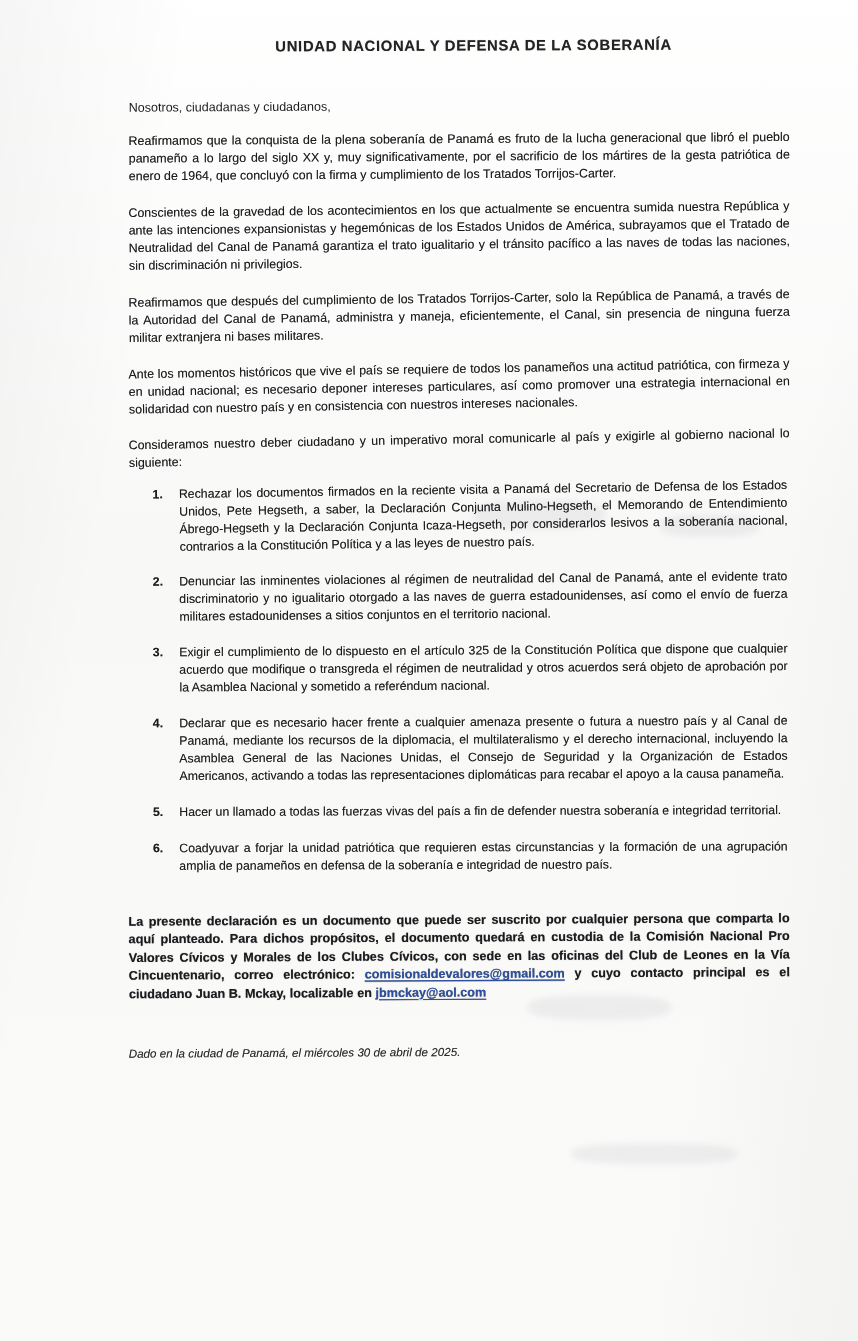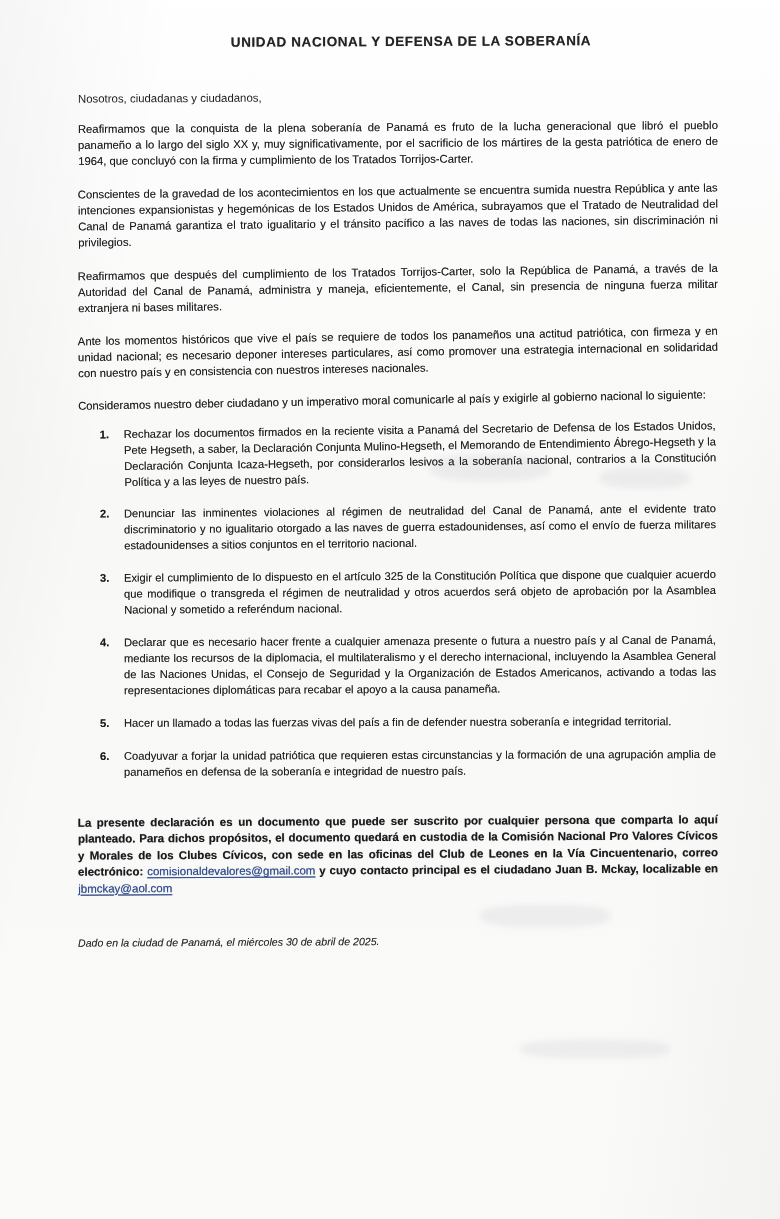--- a/index.html
+++ b/index.html
@@ -25,20 +25,21 @@
     background:
       linear-gradient(100deg, rgba(0,0,0,0.035) 0%, rgba(0,0,0,0.0) 18%, rgba(0,0,0,0.0) 80%, rgba(0,0,0,0.03) 100%),
       linear-gradient(180deg, rgba(255,255,255,0.9) 0%, rgba(248,248,247,1) 40%, rgba(250,250,249,1) 100%);
     pointer-events: none;
     z-index: 0;
   }
   .content {
     position: relative;
     z-index: 1;
     padding: 0 62px 0 78px;
+    margin-left: 39px;
   }
 
   .doc-title {
     text-align: center;
     font-size: 13.5px;
     font-weight: bold;
     letter-spacing: 0.6px;
     margin: 34px 0 0 0;
     padding-left: 26px;
     color: #232326;
@@ -101,21 +102,21 @@
     line-height: 16.4px;
     text-align: justify;
     font-weight: bold;
     margin: 34px 0 0 0;
     text-shadow: 0 0 0.7px rgba(30,30,36,0.6);
   }
   .email-link {
     color: #2c4f9e;
     text-decoration: underline;
     text-underline-offset: 1.5px;
-    font-weight: normal;
+    font-weight: bold;
   }
   .datedline {
     font-size: 10.6px;
     font-style: italic;
     margin: 40px 0 0 0;
     color: #2b2b2e;
     text-shadow: 0 0 0.6px rgba(35,35,40,0.45);
   }
   
   .speckle {

